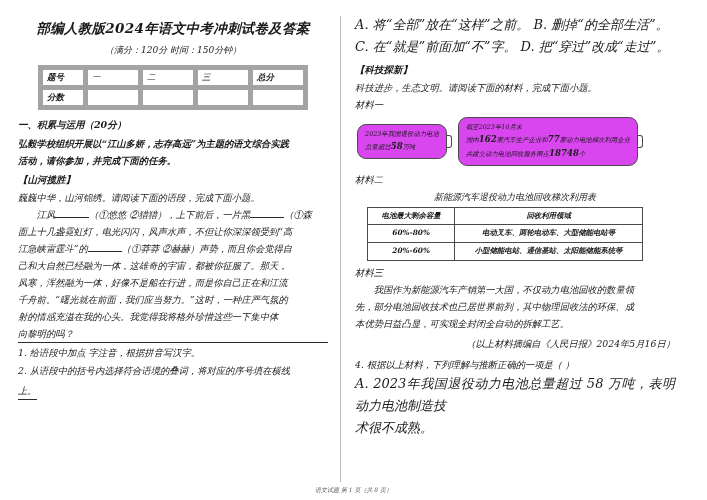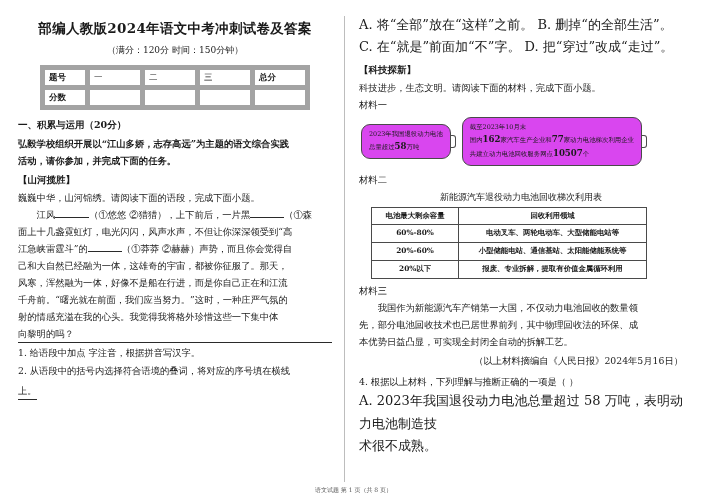--- a/index.html
+++ b/index.html
@@ -12,22 +12,23 @@
     height: 500px;
     overflow: hidden;
     font-family: "DejaVu Serif", "Liberation Serif", serif;
     color: #1a1a1a;
     position: relative;
   }
   .page {
     width: 707px;
     height: 500px;
     box-sizing: border-box;
-    padding: 14px 24px 0 18px;
+    padding: 14px 32px 0 18px;
     position: relative;
+    font-style: italic;
   }
   .columns {
     display: flex;
     align-items: flex-start;
     height: 470px;
   }
   .col {
     width: 330px;
     box-sizing: border-box;
   }
@@ -267,21 +268,21 @@
           <div class="cap"></div>
         </div>
 
         <div class="battery">
           <div class="cell">
             <div>截至2023年10月末</div>
             <div>
               <span>国内</span><span class="big">162</span><span>家汽车生产企业和</span><span class="big">77</span><span>家动力电池梯次利用企业</span>
             </div>
             <div>
-              <span>共建立动力电池回收服务网点</span><span class="big">10507</span><span>个</span>
+              <span>共建立动力电池回收服务网点</span><span class="big">18748</span><span>个</span>
             </div>
           </div>
           <div class="cap"></div>
         </div>
       </div>
 
       <p class="body">材料二</p>
       <div class="tbl-caption">新能源汽车退役动力电池回收梯次利用表</div>
 
       <table class="data-table">
@@ -291,24 +292,20 @@
           <td>回收利用领域</td>
         </tr>
         <tr>
           <td class="c1">60%-80%</td>
           <td>电动叉车、两轮电动车、大型储能电站等</td>
         </tr>
         <tr>
           <td class="c1">20%-60%</td>
           <td>小型储能电站、通信基站、太阳能储能系统等</td>
         </tr>
-        <tr>
-          <td class="c1">20%以下</td>
-          <td>报废、专业拆解，提取有价值金属循环利用</td>
-        </tr>
       </tbody>
         </table>
 
       <p class="body">材料三</p>
       <p class="body indent">我国作为新能源汽车产销第一大国，不仅动力电池回收的数量领</p>
       <p class="body">先，部分电池回收技术也已居世界前列，其中物理回收法的环保、成</p>
       <p class="body">本优势日益凸显，可实现全封闭全自动的拆解工艺。</p>
       <p class="body right" style="margin-top:4px;">（以上材料摘编自《人民日报》2024年5月16日）</p>
 
       <p class="q-line" style="margin-top:5px;">4. 根据以上材料，下列理解与推断正确的一项是（    ）</p>

